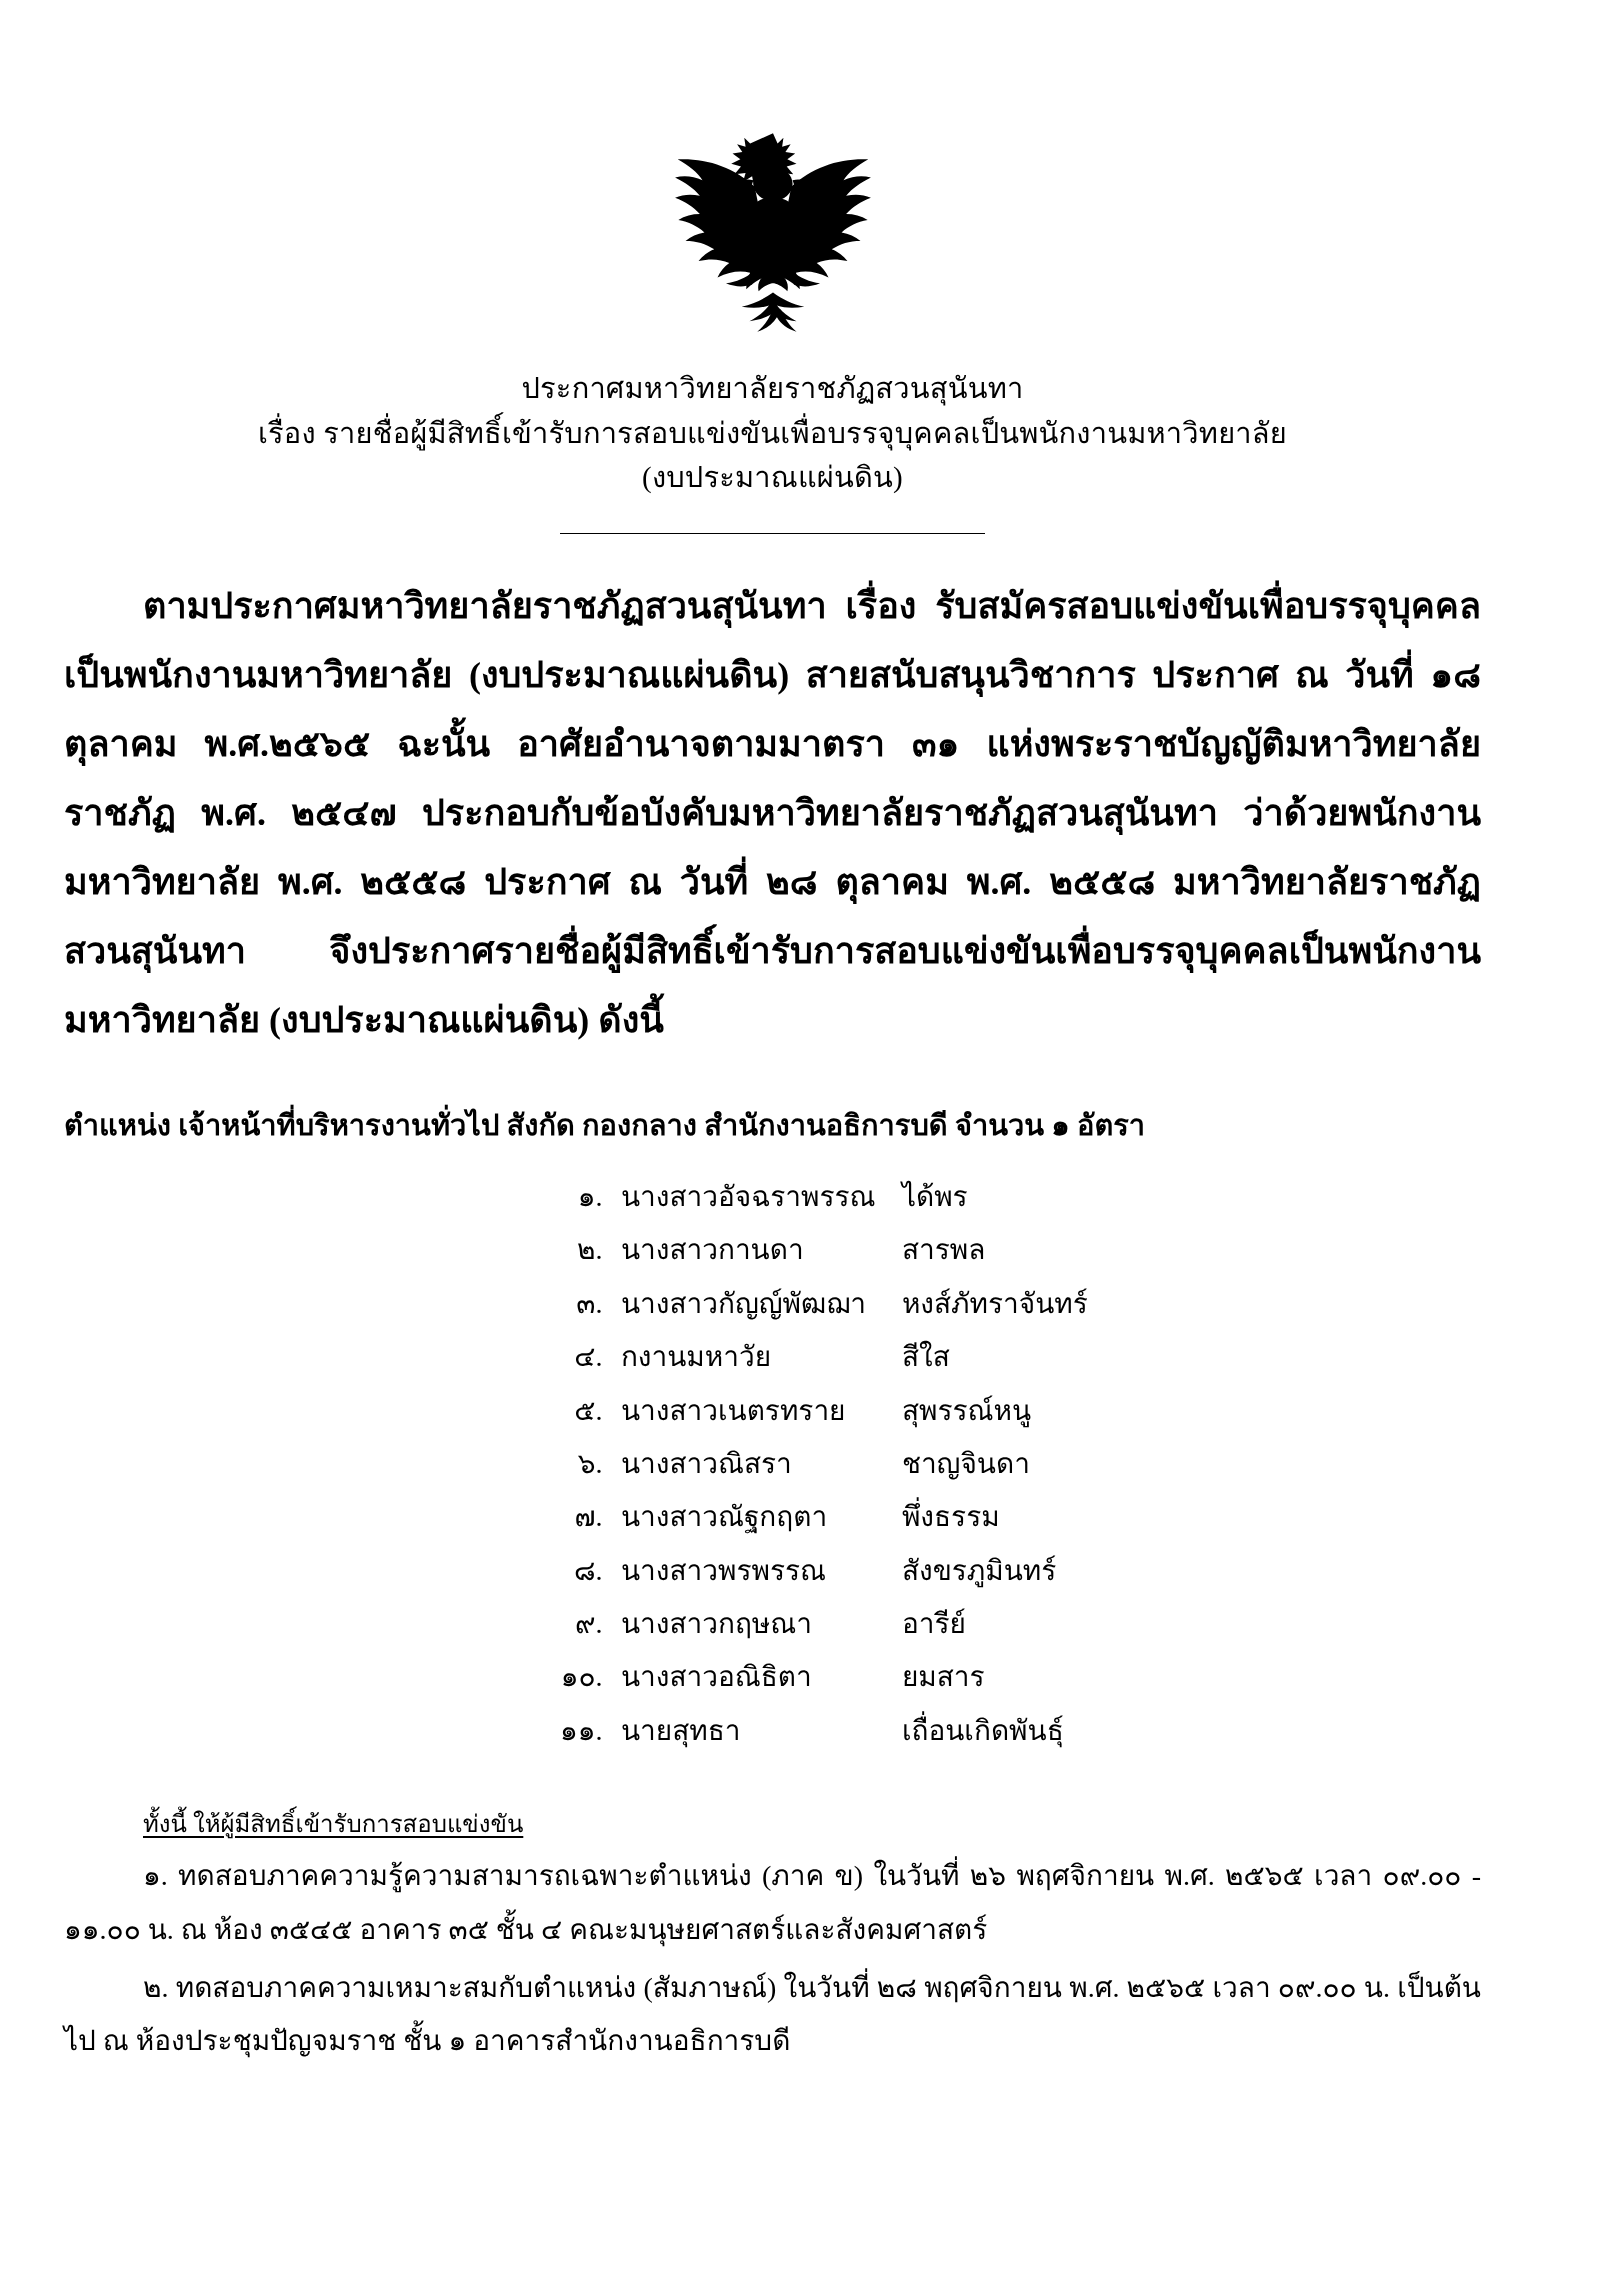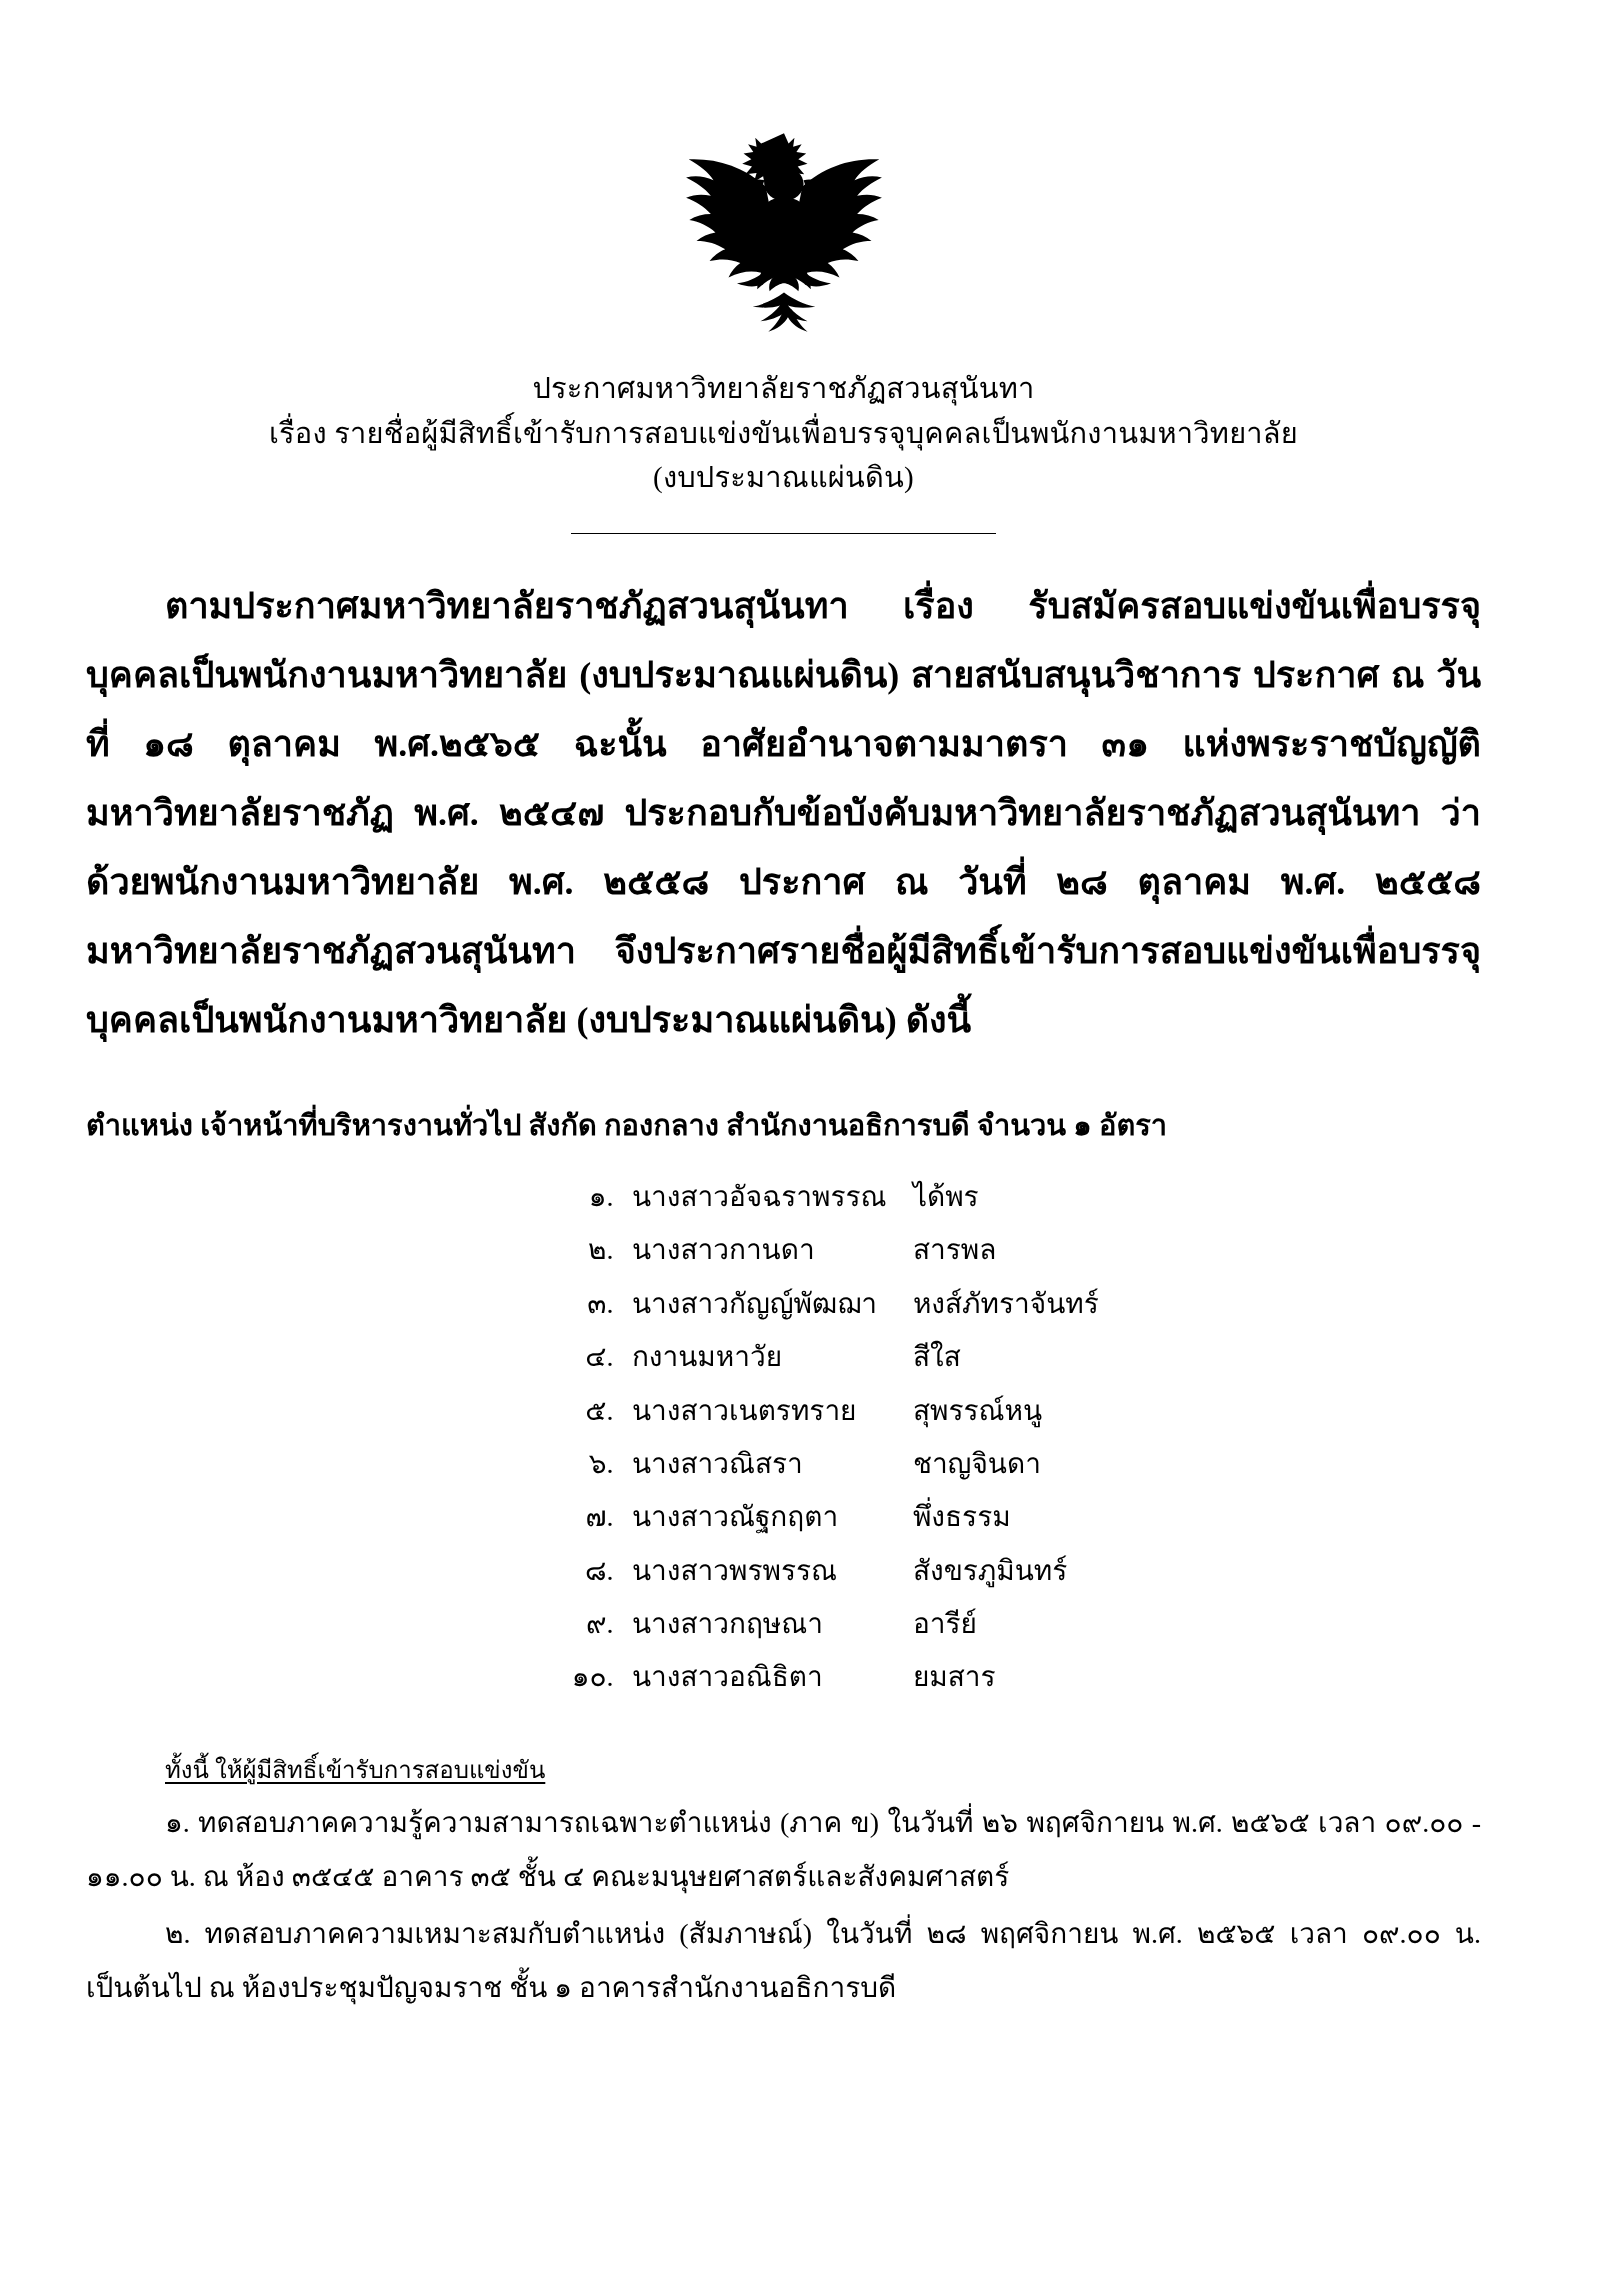--- a/index.html
+++ b/index.html
@@ -8,21 +8,21 @@
     background: #ffffff;
   }
   body {
     font-family: "Liberation Serif", "DejaVu Serif", serif;
     color: #000000;
   }
   .page {
     width: 1622px;
     height: 2295px;
     box-sizing: border-box;
-    padding: 98px 141px 79px 86px;
+    padding: 98px 141px 79px 64px;
     background: #ffffff;
     position: relative;
     overflow: hidden;
   }
   .emblem-wrap {
     display: flex;
     justify-content: center;
     align-items: flex-start;
     margin-top: 26px;
     margin-bottom: 19.6px;
@@ -209,20 +209,25 @@
       <tr>
         <td class="col-num">๙.</td>
         <td class="col-first">นางสาวกฤษณา</td>
         <td class="col-last">อารีย์</td>
       </tr>
       <tr>
         <td class="col-num">๑๐.</td>
         <td class="col-first">นางสาวอณิธิตา</td>
         <td class="col-last">ยมสาร</td>
       </tr>
+      <tr>
+        <td class="col-num">๑๑.</td>
+        <td class="col-first">นายสุทธา</td>
+        <td class="col-last">เถื่อนเกิดพันธุ์</td>
+      </tr>
     </tbody>
   </table>
 
   <div class="note-heading"><span class="u">ทั้งนี้  ให้ผู้มีสิทธิ์เข้ารับการสอบแข่งขัน</span></div>
 
   <p class="note-para"><span class="indent"></span><span>๑. ทดสอบภาคความรู้ความสามารถเฉพาะตำแหน่ง (ภาค ข) ในวันที่ ๒๖  พฤศจิกายน  พ.ศ. ๒๕๖๕ เวลา ๐๙.๐๐ - ๑๑.๐๐ น. ณ ห้อง ๓๕๔๕ อาคาร ๓๕ ชั้น ๔ คณะมนุษยศาสตร์และสังคมศาสตร์</span></p>
 
   <p class="note-para"><span class="indent"></span><span>๒.  ทดสอบภาคความเหมาะสมกับตำแหน่ง  (สัมภาษณ์)  ในวันที่  ๒๘  พฤศจิกายน  พ.ศ. ๒๕๖๕ เวลา ๐๙.๐๐ น. เป็นต้นไป ณ ห้องประชุมปัญจมราช ชั้น ๑ อาคารสำนักงานอธิการบดี</span></p>
 
 </div>

